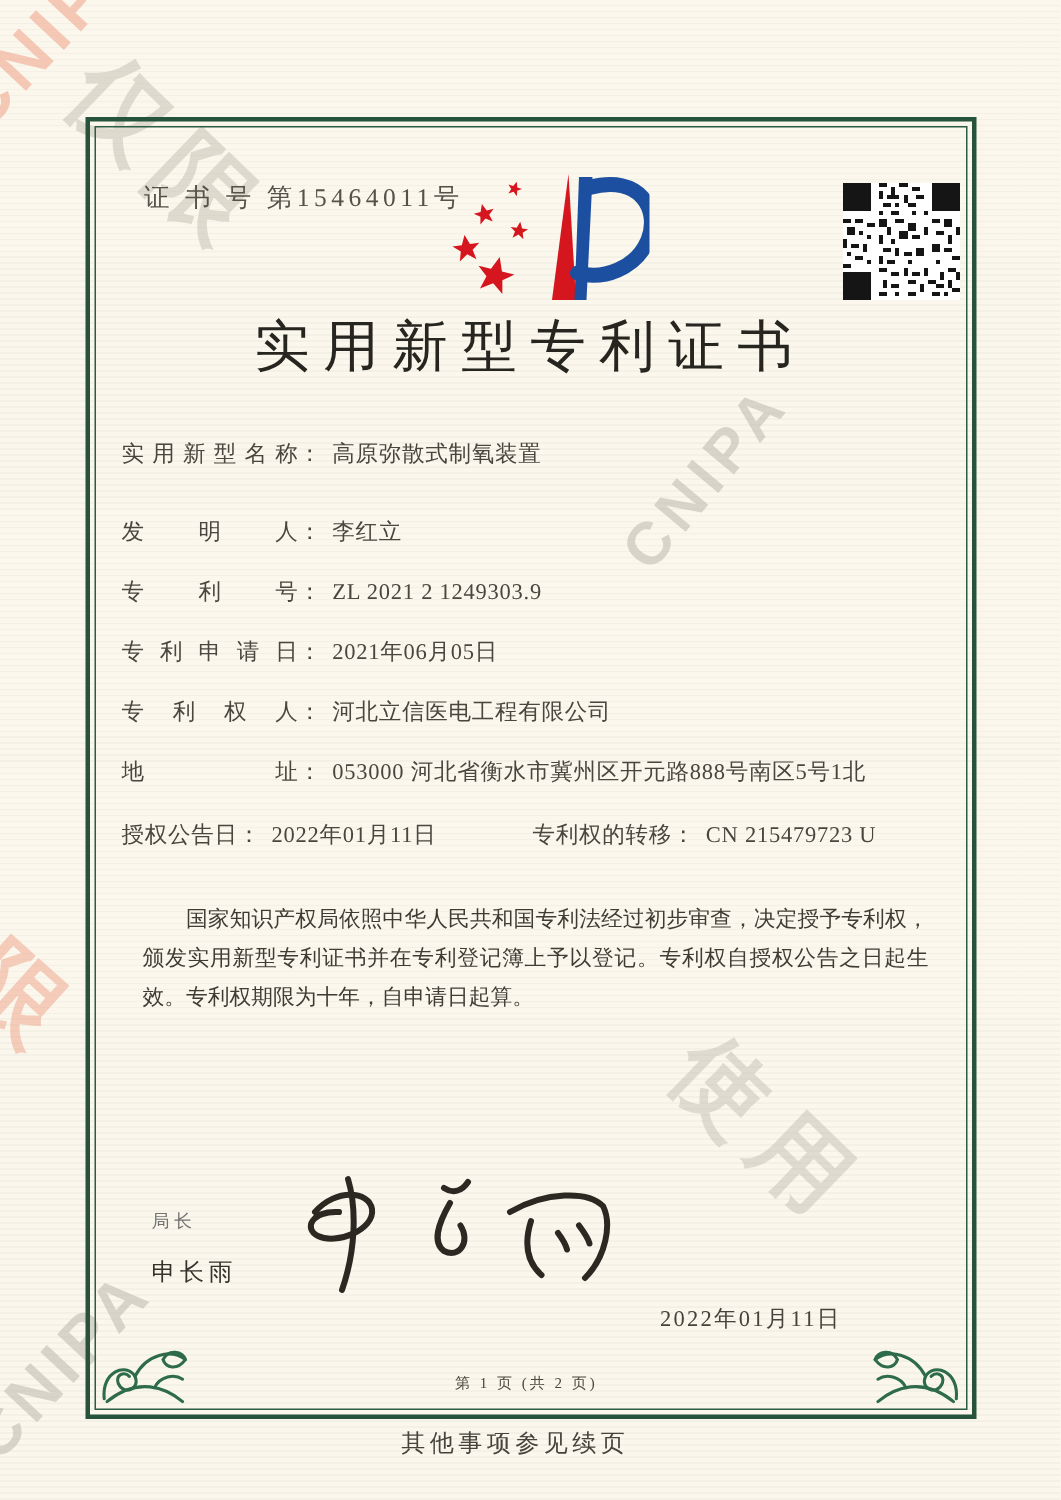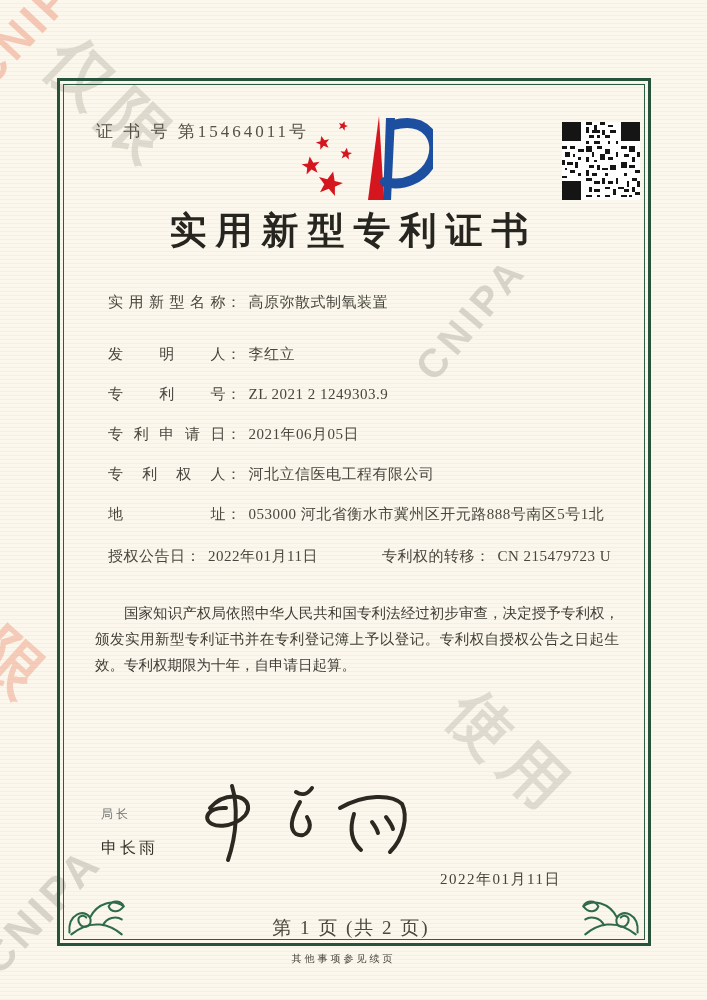--- a/index.html
+++ b/index.html
@@ -21,48 +21,48 @@
   }
   .frame-inner{position:absolute;inset:3px;border:1px solid #2c5c44;}
   .cert-no{
     position:absolute;left:96px;top:120px;font-size:17px;
     letter-spacing:3px;color:#55524a;
   }
   .logo{position:absolute;left:283px;top:106px;width:150px;height:100px;}
   .qr{position:absolute;left:560px;top:122px;width:82px;height:78px;}
   .title{
     position:absolute;left:0;top:206px;width:707px;text-align:center;
-    font-size:37px;font-weight:bold;letter-spacing:9px;color:#26251f;
+    font-size:37px;font-weight:normal;letter-spacing:9px;color:#26251f;
   }
   .frow{
-    position:absolute;left:108px;font-size:15px;color:#48463e;
+    position:absolute;left:81px;font-size:15px;color:#48463e;
     letter-spacing:0.5px;white-space:nowrap;
   }
   .flabel{
     display:inline-block;width:118px;text-align:justify;text-align-last:justify;
     vertical-align:bottom;
   }
   .fvalue{margin-left:7px;}
   .pair2{position:absolute;left:274px;top:0;white-space:nowrap;}
   .body-text{
     position:absolute;left:95px;top:583px;width:524px;
     font-size:14.5px;line-height:26px;text-align:justify;color:#3e3c34;
   }
   .body-text p{margin:17px 0 7px 0;text-indent:2em;}
   .sig-title{position:absolute;left:101px;top:806px;font-size:12px;letter-spacing:3px;color:#737373;}
   .sig-name{position:absolute;left:101px;top:838px;font-size:16px;letter-spacing:3px;color:#35332c;}
   .sig-svg{position:absolute;left:180px;top:772px;width:250px;height:100px;}
   .issue-date{position:absolute;left:440px;top:870px;font-size:15px;letter-spacing:1.5px;color:#45433b;}
   .page-footer{
     position:absolute;left:57px;top:915px;width:588px;text-align:center;
-    font-size:19px;letter-spacing:2px;color:#4a483f;
+    font-size:10px;letter-spacing:2px;color:#4a483f;
   }
   .note{
     position:absolute;left:0;top:952px;width:687px;text-align:center;
-    font-size:10px;letter-spacing:3px;color:#45433c;
+    font-size:16px;letter-spacing:3px;color:#45433c;
   }
   .corner{position:absolute;width:84px;height:84px;}
   .corner.bl{left:62px;top:856px;}
   .corner.br{left:561px;top:856px;transform:scaleX(-1);}
   .wm{
     position:absolute;pointer-events:none;font-weight:bold;
     font-family:"Liberation Sans","DejaVu Sans",sans-serif;white-space:nowrap;
   }
   .wm-orange{color:#efa287;}
   .wm-gray{color:#b7b3a7;}

